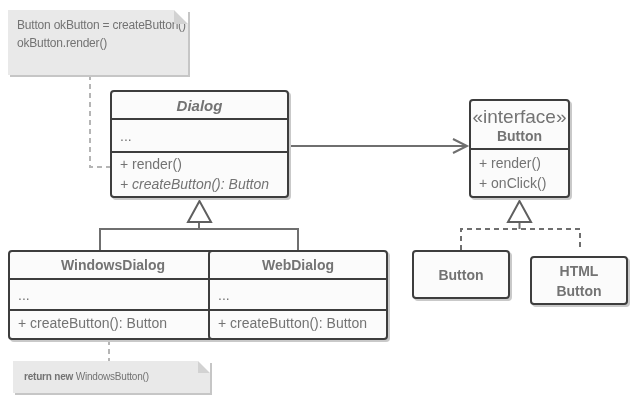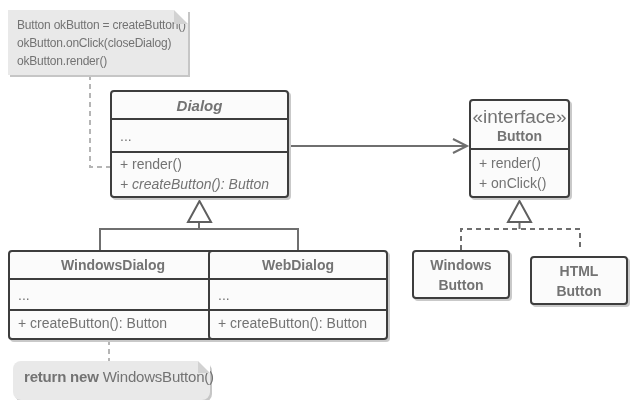--- a/index.html
+++ b/index.html
@@ -58,21 +58,21 @@
   }
   .note .fold {
     position: absolute; top: 0; right: 0;
     width: 0; height: 0;
     border-style: solid;
     border-width: 0 14px 14px 0;
     border-color: #ffffff #ffffff #d2d2d2 #d2d2d2;
   }
   .note-line { display: block; }
   #note-ok { left: 8px; top: 10px; width: 180px; height: 65px; padding: 6px 0 0 9px; }
-  #note-return { left: 13px; top: 361px; width: 197px; height: 39px; padding: 7px 0 0 11px; font-size: 15px; border-radius: 8px; }
+  #note-return { left: 13px; top: 361px; width: 197px; height: 32px; padding: 7px 0 0 11px; font-size: 10px; }
   b.kw { font-weight: bold; }
 
   
   #class-dialog        { left: 110px; top:  90px; width: 179px; height: 108px; }
   #class-dialog .title-comp   { height: 26px; }
   #class-dialog .attrs-comp   { height: 33px; }
   #class-dialog .methods-comp { height: 41px; padding-top: 1px; }
 
   #class-button        { left: 469px; top:  99px; width: 101px; height: 99px; }
   #class-button .title-comp   { height: 47px; }
@@ -106,21 +106,20 @@
     <polygon points="199.5,201 188,222 211,222" fill="#ffffff" stroke="#5f5f5f" stroke-width="2"></polygon>
 
     <path d="M461 250 L461 229 L580 229 L580 250" fill="none" stroke="#6f6f6f" stroke-width="2" stroke-dasharray="5 4"></path>
     <path d="M519.5 229 L519.5 221" fill="none" stroke="#6f6f6f" stroke-width="2"></path>
     <polygon points="519.5,201 508,222 531,222" fill="#ffffff" stroke="#5f5f5f" stroke-width="2"></polygon>
   </svg>
 
   <div class="note" id="note-ok">
     <span class="fold"></span>
     <span class="note-line">Button okButton = createButton()</span>
-    <span class="note-line">okButton.onClick(closeDialog)</span>
     <span class="note-line">okButton.render()</span>
   </div>
 
   <div class="uml-class" id="class-dialog">
     <div class="compartment title-comp">
       <span class="class-name italic">Dialog</span>
     </div>
     <div class="compartment attrs-comp">
       <span>...</span>
     </div>
@@ -159,21 +158,20 @@
     </div>
     <div class="compartment attrs-comp">
       <span>...</span>
     </div>
     <div class="compartment methods-comp">
       <div class="method-line">+ createButton(): Button</div>
     </div>
   </div>
 
   <div class="uml-class simple-label" id="class-windows-button">
-    <span>Windows</span>
     <span>Button</span>
   </div>
 
   <div class="uml-class simple-label" id="class-html-button">
     <span>HTML</span>
     <span>Button</span>
   </div>
 
   <div class="note" id="note-return">
     <span class="fold" style="border-width:0 12px 12px 0;"></span><b class="kw">return new</b><span> WindowsButton()</span>

